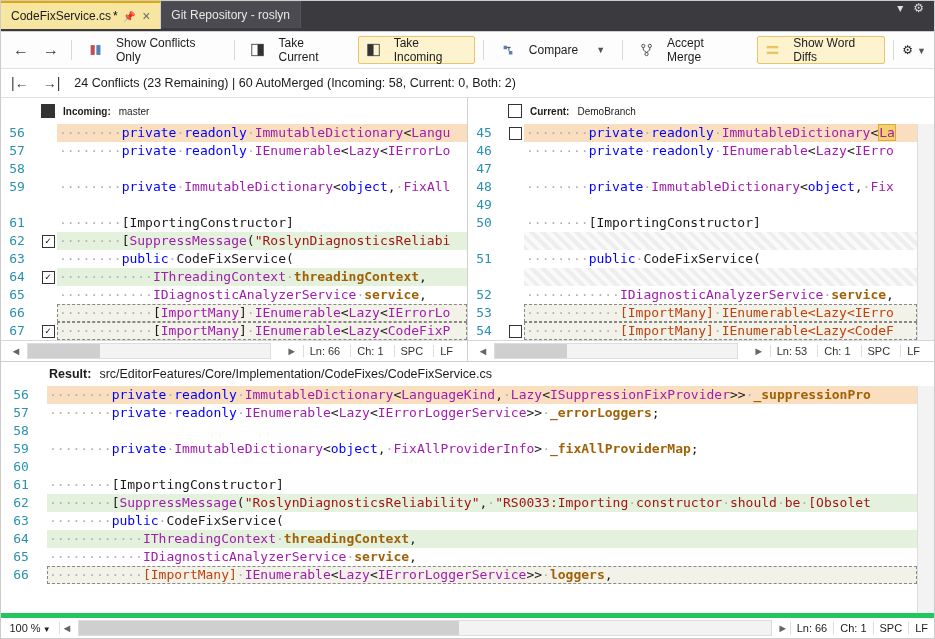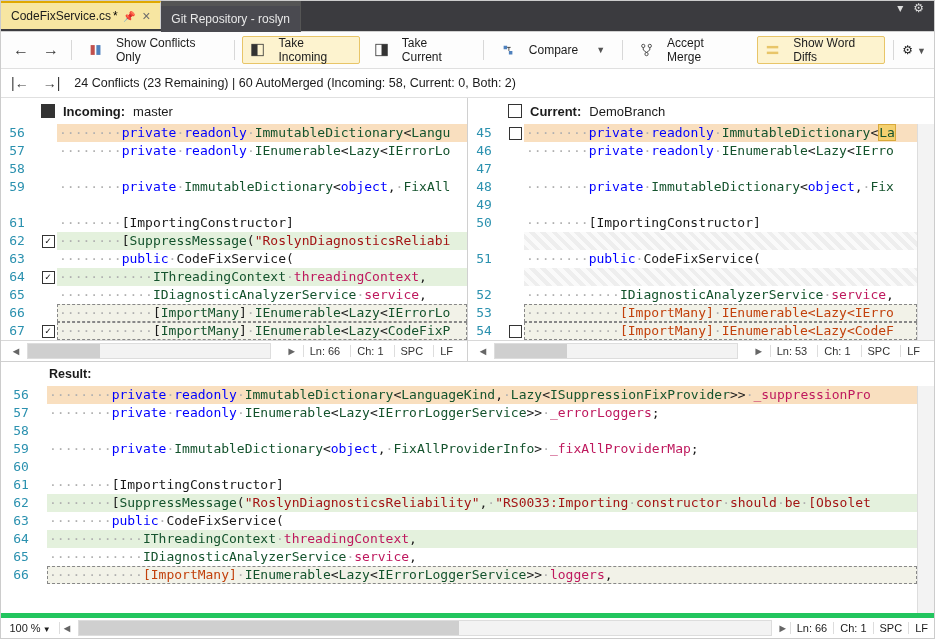--- a/index.html
+++ b/index.html
@@ -1,19 +1,19 @@
 <!DOCTYPE html>
 <html><head>
 <meta charset="utf-8">
 <style>
   html,body{margin:0;padding:0;font-family:"Segoe UI",sans-serif;font-size:12px;color:#1b1b1b;background:#fff;}
   .window{width:935px;height:639px;border:1px solid #ccc;box-sizing:border-box;display:flex;flex-direction:column;overflow:hidden;}
   
   .tabbar{height:30px;background:#eef1f4;display:flex;align-items:flex-start;border-bottom:1px solid #d0d0d0;position:relative;}
-  .tab{height:26px;display:flex;align-items:center;padding:0 10px;font-size:12px;border-top:5px solid #f9a8d4;border-right:1px solid #d0d0d0;background:#e8e8e8;cursor:pointer;}
+  .tab{height:26px;display:flex;align-items:center;padding:0 10px;font-size:12px;border-top:1px solid #f9a8d4;border-right:1px solid #d0d0d0;background:#e8e8e8;cursor:pointer;}
   .tab.active{background:#f7e6a2;border-top:2px solid #e0a800;font-weight:400;}
   .tab .dirty{margin-left:2px;color:#000;}
   .tab .pin{margin-left:6px;color:#6b6b6b;font-size:10px;}
   .tab .close{margin-left:6px;color:#6b6b6b;font-size:14px;line-height:1;}
   .tabbar .right{margin-left:auto;display:flex;align-items:center;gap:10px;padding-right:10px;color:#fff;}
   .chev{font-size:12px;color:#3b3b3b;}
   
   .toolbar{height:36px;display:flex;align-items:center;gap:6px;padding:0 8px;border-bottom:1px solid #e0e0e0;background:#fdfdfd;}
   .tbtn{display:flex;align-items:center;gap:14px;height:26px;padding:0 8px;border:1px solid transparent;border-radius:2px;cursor:pointer;}
   .tbtn.active{background:#fdf3cf;border-color:#e8c568;}
@@ -22,40 +22,40 @@
   .navarrow{font-size:16px;color:#3b3b3b;padding:0 4px;cursor:pointer;}
   .dropdown-caret{font-size:9px;margin-left:4px;color:#555;}
   .toolbar .spacer{flex:1;}
   
   .conflictbar{height:28px;display:flex;align-items:center;gap:14px;padding:0 10px;border-bottom:1px solid #e0e0e0;font-size:12.5px;}
   .jumpico{font-size:14px;color:#3b3b3b;cursor:pointer;}
   
   .panes{display:flex;flex:0 0 262px;border-bottom:1px solid #d0d0d0;}
   .pane{flex:1;display:flex;flex-direction:column;min-width:0;border-right:1px solid #d0d0d0;}
   .pane:last-child{border-right:none;}
-  .panehdr{height:26px;display:flex;align-items:center;gap:8px;padding:0 10px 0 40px;font-size:13px;}
+  .panehdr{height:26px;display:flex;align-items:center;gap:8px;padding:0 10px 0 40px;font-size:10px;}
   .panehdr .box{width:12px;height:12px;border:1.5px solid #333;display:inline-block;}
   .panehdr b{font-weight:600;}
   .codearea{flex:1;display:flex;overflow:hidden;position:relative;font-family:Consolas,monospace;font-size:13px;}
   .gutter{width:38px;text-align:center;color:#2b91af;padding-right:6px;box-sizing:border-box;user-select:none;line-height:18px;}
   .gutter .ln{height:18px;}
   .chkcol{width:18px;line-height:18px;}
   .chkcol .ck{height:18px;display:flex;align-items:center;justify-content:center;}
   .chkcol .ck span{width:11px;height:11px;border:1px solid #333;display:inline-block;background:#fff;font-size:10px;line-height:10px;text-align:center;}
   .code{flex:1;overflow:hidden;line-height:18px;white-space:pre;}
   .code .row{height:18px;padding-left:2px;}
   .row.add{background:#e4f1dd;}
   .row.del{background:#f7f7f7;background-image:repeating-linear-gradient(45deg,#eee,#eee 4px,#fafafa 4px,#fafafa 8px);}
   .row.chg{background:#f9dfbf;}
   .row.dash{outline:1px dashed #888;outline-offset:-1px;background:#f2f2e8;}
   .dots{color:#b0b0b0;}
   .kw{color:#0000ff;}
-  .ty{color:#14532d;}
+  .ty{color:#a21caf;}
   .str{color:#a31515;}
-  .id{color:#be185d;}
+  .id{color:#a16207;font-weight:bold;}
   .cm{color:#c2410c;}
   .tok-gold{background:#f4d06f;border:1px solid #d9a93a;box-sizing:border-box;}
   .statusstrip{height:20px;border-top:1px solid #d8d8d8;display:flex;align-items:center;font-size:11px;color:#333;padding:0 8px;gap:4px;}
   .statusstrip .scrollbar{flex:1;height:14px;background:#f3f3f3;border:1px solid #ddd;position:relative;margin-right:10px;}
   .statusstrip .scrollbar .thumb{position:absolute;left:0;top:0;height:100%;width:30%;background:#cfcfcf;}
   .statusstrip .arrow{width:14px;text-align:center;color:#666;}
   .statusstrip .cell{padding:0 6px;border-left:1px solid #ddd;}
   
   .resulthdr{height:24px;display:flex;align-items:center;gap:8px;padding:0 10px 0 48px;font-size:12.5px;}
   .resultarea{flex:1;display:flex;overflow:hidden;font-family:Consolas,monospace;font-size:13px;}
@@ -96,33 +96,33 @@
     <span class="navarrow">→</span>
     <div class="sep"></div>
     <div class="tbtn">
       <svg class="ico" viewBox="0 0 16 16">
           <rect x="2" y="2" width="5" height="12" fill="#c0504d"></rect>
           <rect x="9" y="2" width="5" height="12" fill="#4f81bd"></rect>
         </svg>
       <span>Show Conflicts Only</span>
     </div>
     <div class="sep"></div>
+    <div class="tbtn">
+      <svg class="ico" viewBox="0 0 16 16">
+          <rect x="1" y="1" width="14" height="14" fill="none" stroke="#333"></rect>
+          <rect x="8" y="1" width="7" height="14" fill="#333"></rect>
+        </svg>
+      <span>Take Current</span>
+    </div>
     <div class="tbtn active">
       <svg class="ico" viewBox="0 0 16 16">
           <rect x="1" y="1" width="14" height="14" fill="none" stroke="#333"></rect>
           <rect x="1" y="1" width="7" height="14" fill="#333"></rect>
         </svg>
       <span>Take Incoming</span>
-    </div>
-    <div class="tbtn">
-      <svg class="ico" viewBox="0 0 16 16">
-          <rect x="1" y="1" width="14" height="14" fill="none" stroke="#333"></rect>
-          <rect x="8" y="1" width="7" height="14" fill="#333"></rect>
-        </svg>
-      <span>Take Current</span>
     </div>
     <div class="sep"></div>
     <div class="tbtn">
       <svg class="ico" viewBox="0 0 16 16">
           <path d="M3 3h4v4H3zM9 9h4v4H9z" fill="#4f81bd"></path>
           <path d="M7 5h4M9 5v4" stroke="#333" fill="none"></path>
         </svg>
       <span>Compare</span>
       <span class="dropdown-caret">▼</span>
     </div>
@@ -263,20 +263,21 @@
         <span class="cell">Ln: 53</span>
         <span class="cell">Ch: 1</span>
         <span class="cell">SPC</span>
         <span class="cell">LF</span>
       </div>
     </div>
   </div>
 
   <div class="resulthdr">
     <b>Result:</b>
+    <span>src/EditorFeatures/Core/Implementation/CodeFixes/CodeFixService.cs</span>
   </div>
 
   <div class="resultarea">
     <div class="gutter" id="gut-res" style="width:46px">
         <div class="ln">56</div>
         <div class="ln">57</div>
         <div class="ln">58</div>
         <div class="ln">59</div>
         <div class="ln">60</div>
         <div class="ln">61</div>

